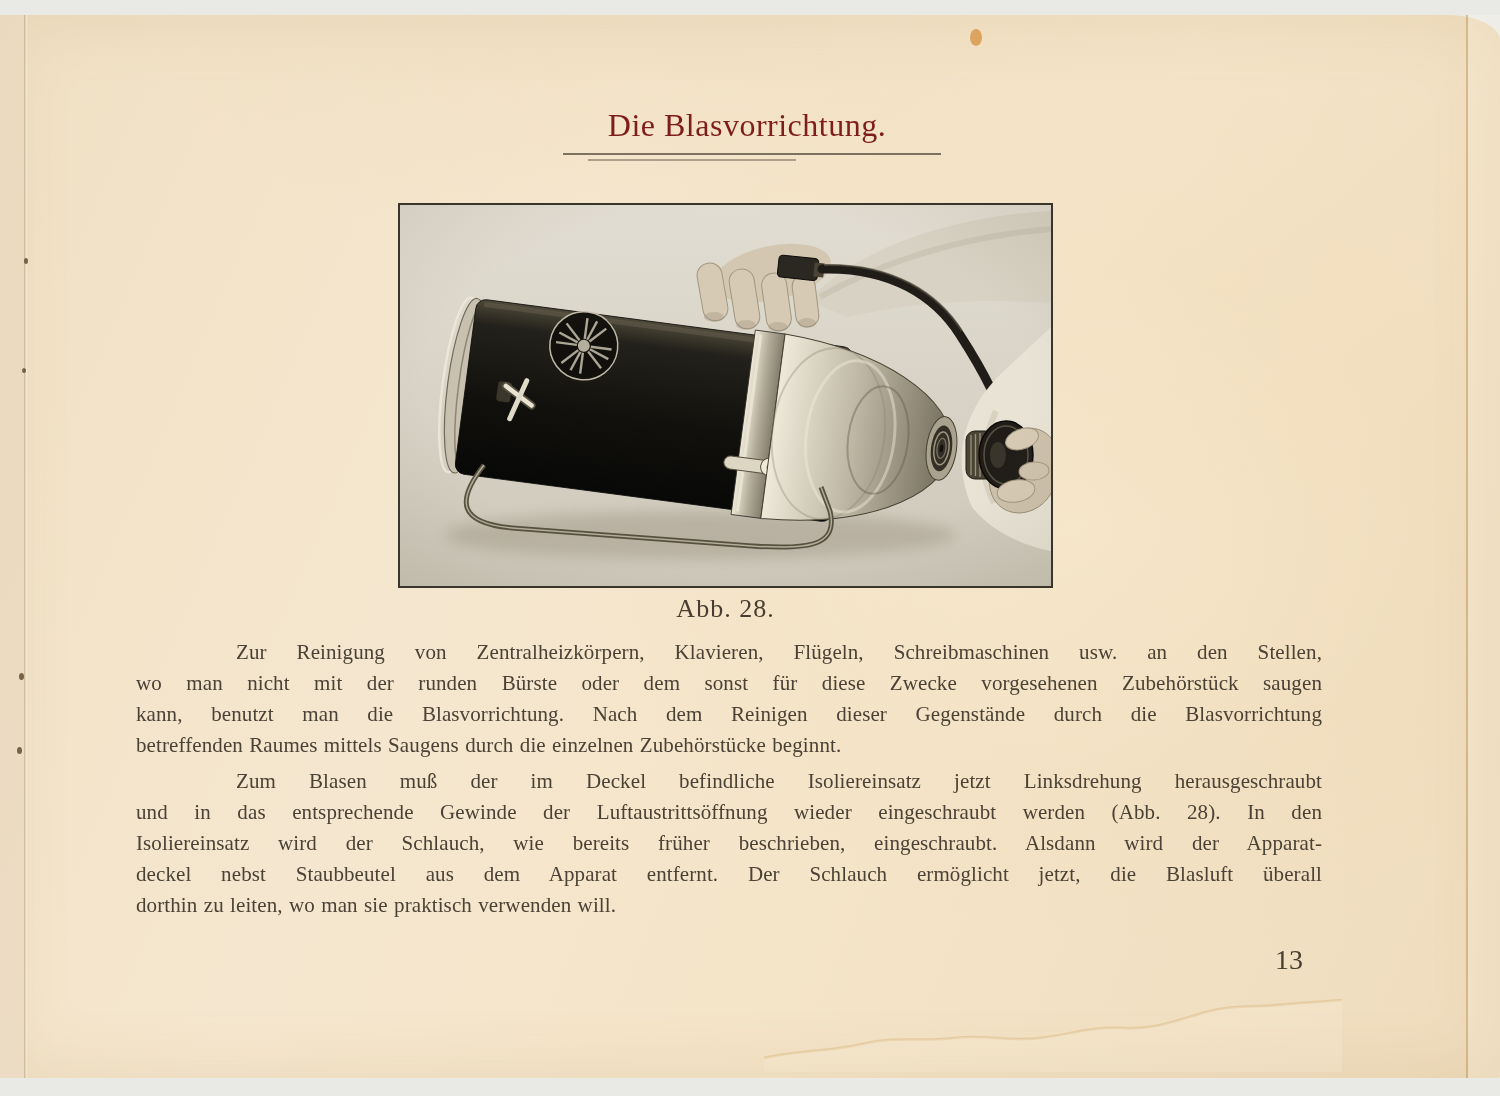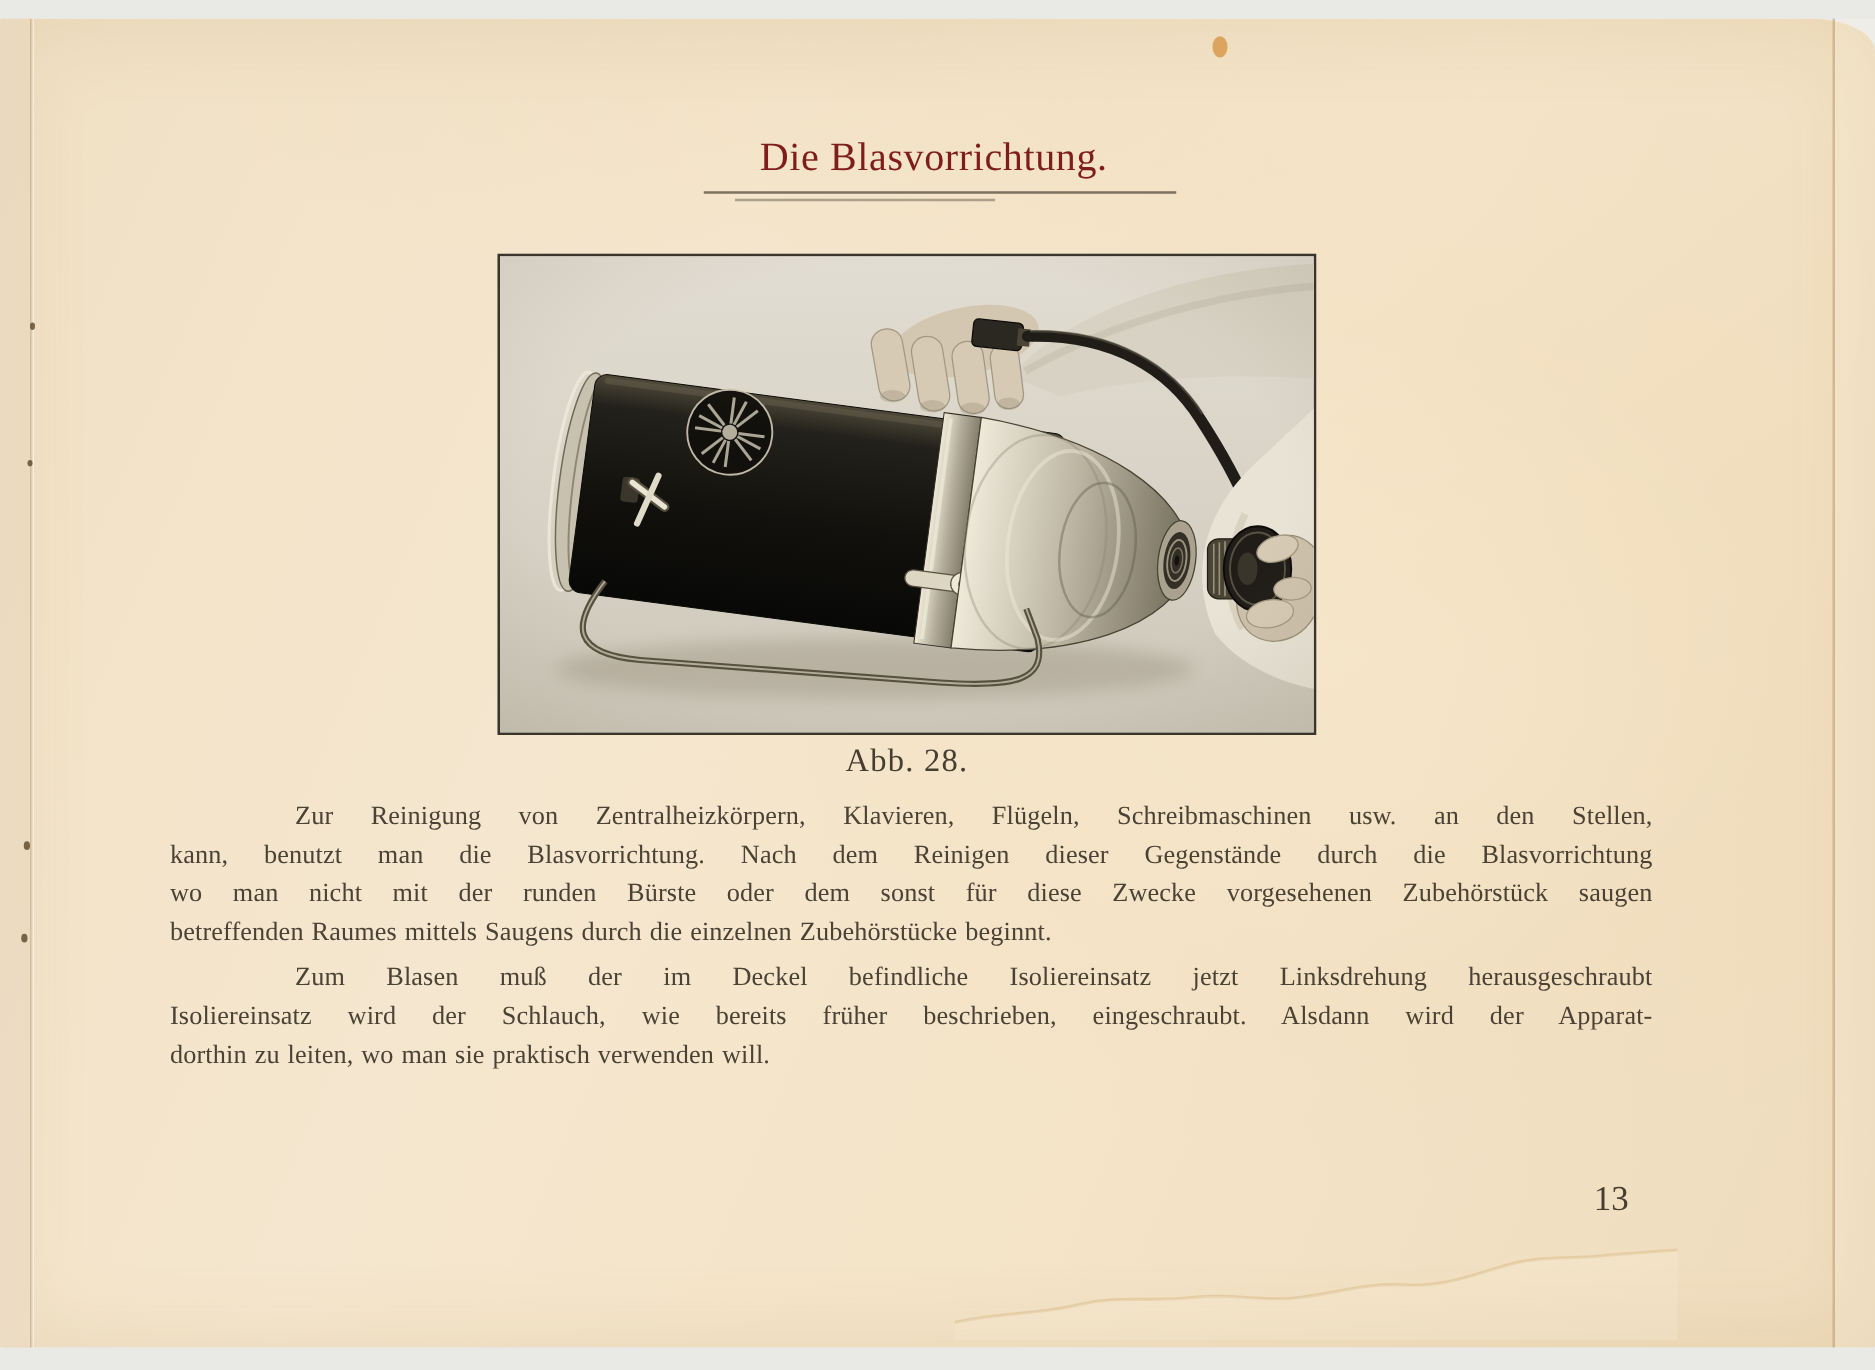--- a/index.html
+++ b/index.html
@@ -256,27 +256,29 @@
 
       <rect width="651" height="381" fill="url(#vin)"></rect>
     </svg>
   </div>
 
   <div class="caption">Abb. 28.</div>
 
   <div class="bodytext">
     <div class="para">
       <div class="line first">Zur Reinigung von Zentralheizkörpern, Klavieren, Flügeln, Schreibmaschinen usw. an den Stellen,</div>
+      <div class="line">wo man nicht mit der runden Bürste oder dem sonst für diese Zwecke vorgesehenen Zubehörstück saugen</div>
       <div class="line">kann, benutzt man die Blasvorrichtung. Nach dem Reinigen dieser Gegenstände durch die Blasvorrichtung</div>
-      <div class="line">wo man nicht mit der runden Bürste oder dem sonst für diese Zwecke vorgesehenen Zubehörstück saugen</div>
       <div class="line last">betreffenden Raumes mittels Saugens durch die einzelnen Zubehörstücke beginnt.</div>
     </div>
     <div class="para">
       <div class="line first">Zum Blasen muß der im Deckel befindliche Isoliereinsatz jetzt Linksdrehung herausgeschraubt</div>
+      <div class="line">und in das entsprechende Gewinde der Luftaustrittsöffnung wieder eingeschraubt werden (Abb. 28). In den</div>
       <div class="line">Isoliereinsatz wird der Schlauch, wie bereits früher beschrieben, eingeschraubt. Alsdann wird der Apparat-</div>
+      <div class="line">deckel nebst Staubbeutel aus dem Apparat entfernt. Der Schlauch ermöglicht jetzt, die Blasluft überall</div>
       <div class="line last">dorthin zu leiten, wo man sie praktisch verwenden will.</div>
     </div>
   </div>
 
   <div class="page-number">13</div>
 
   <svg class="stain-svg" viewBox="0 0 590 80">
     <path d="M 6 66 C 40 58 70 60 104 52 C 136 44 160 50 196 46 C 228 42 250 50 282 46 C 314 42 336 34 366 36 C 396 38 420 28 448 20 C 476 12 500 16 530 12 L 584 8" fill="none" stroke="#e0c496" stroke-width="2.5" opacity=".75"></path>
     <path d="M 6 66 C 40 58 70 60 104 52 C 136 44 160 50 196 46 C 228 42 250 50 282 46 C 314 42 336 34 366 36 C 396 38 420 28 448 20 C 476 12 500 16 530 12 L 584 8 L 584 80 L 6 80 Z" fill="#f7ecd6" opacity=".28"></path>
   </svg>

